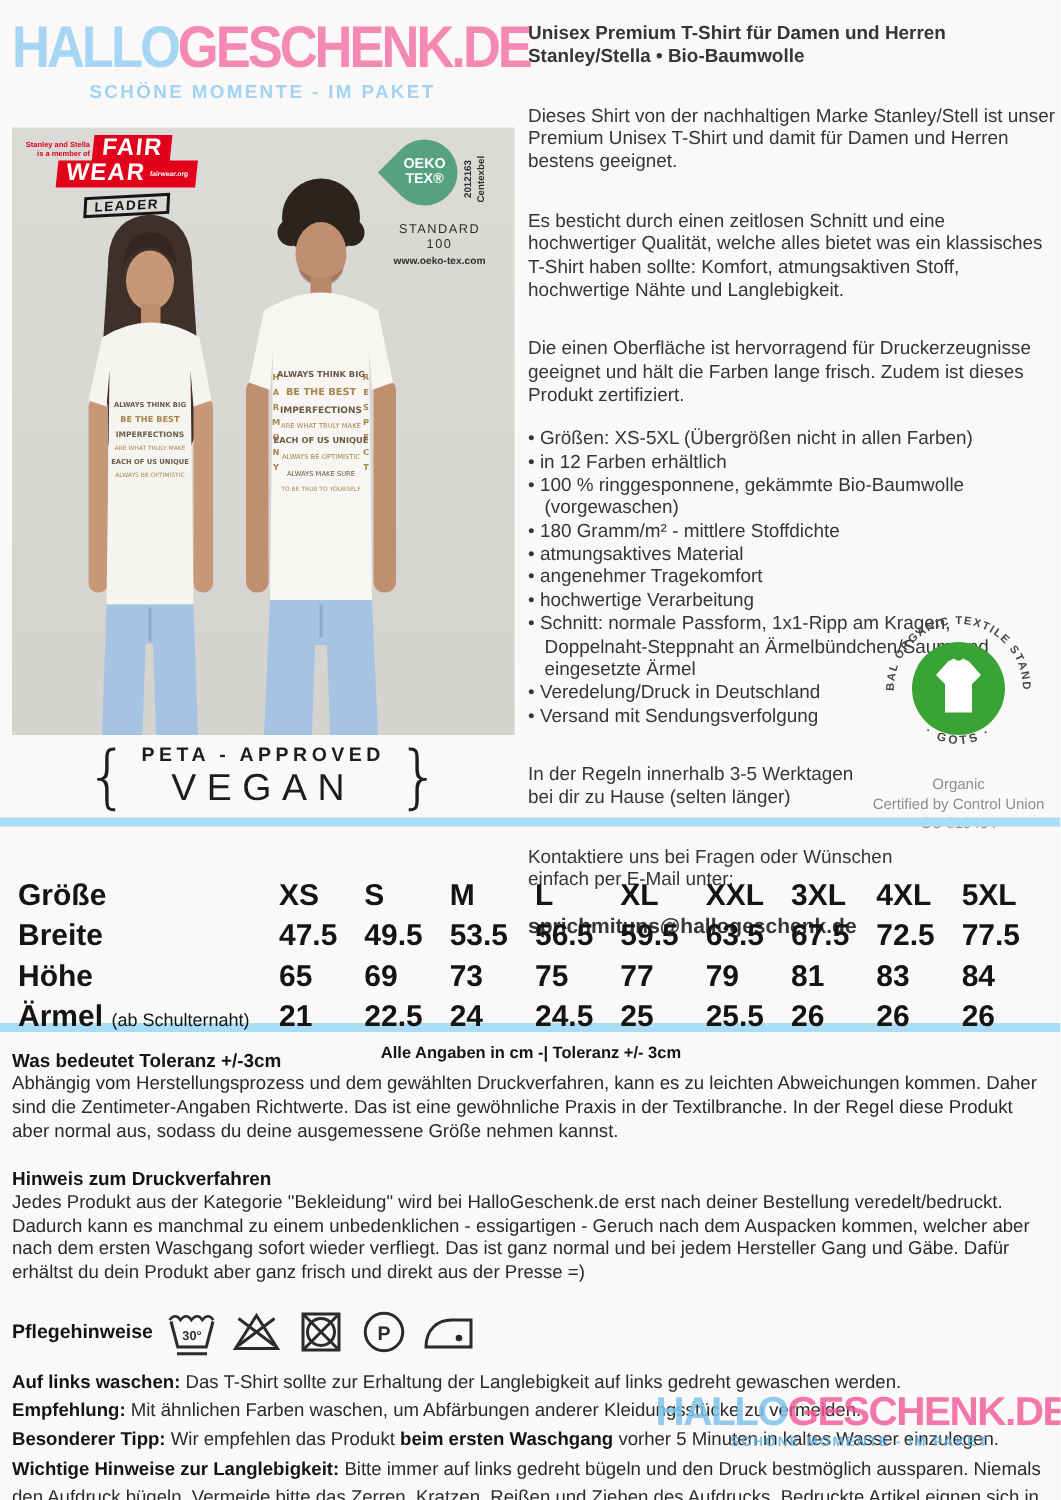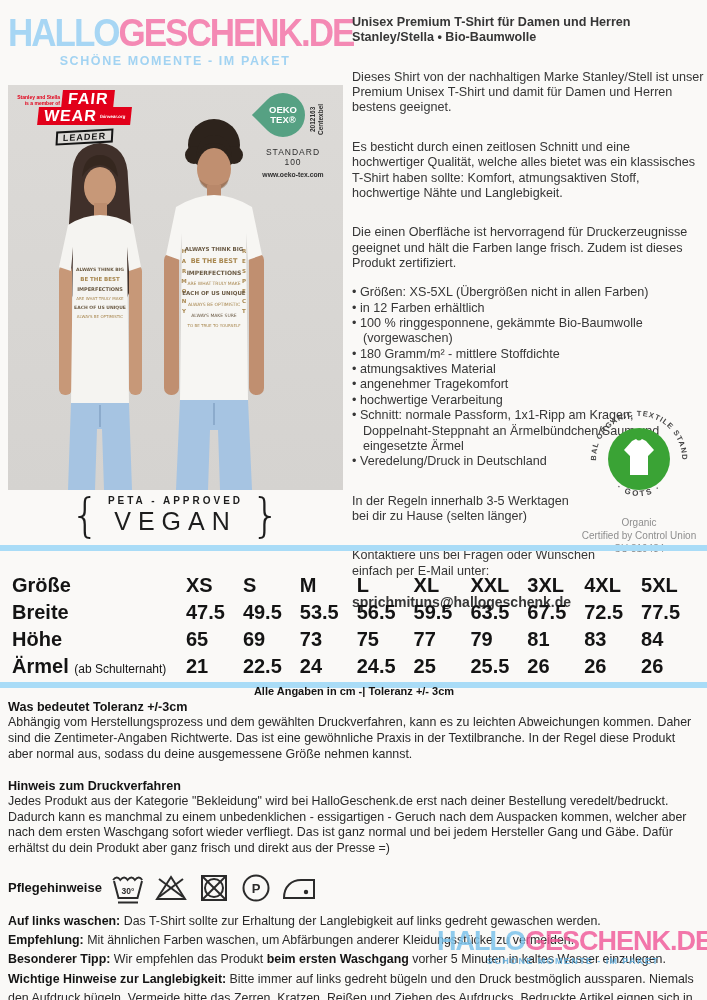--- a/index.html
+++ b/index.html
@@ -32,21 +32,21 @@
   .ot-leaf { width:44px; height:44px; background:#56a183; border-radius:50% 50% 50% 0; transform:rotate(45deg); display:flex; align-items:center; justify-content:center; }
   .ot-leaf-txt { transform:rotate(-45deg); color:#fff; font-weight:800; font-size:9.5px; line-height:1.05; }
   .ot-cert { writing-mode:vertical-rl; transform:rotate(180deg); font-size:6.5px; font-weight:bold; color:#2e2e2e; line-height:1.3; height:52px; }
   .ot-standard { margin-top:3px; font-size:8.5px; font-weight:400; line-height:1.15; color:#2e2e2e; letter-spacing:1px; }
   .ot-url { margin-top:3px; font-size:6.8px; font-weight:bold; color:#2e2e2e; }
 
   
   .peta { position:absolute; top:495px; left:8px; width:335px; display:flex; justify-content:center; align-items:center; gap:8px; color:#1d1d1d; }
   .peta-brace { font-size:46px; font-weight:200; line-height:0.9; font-family:"DejaVu Sans",sans-serif; }
   .peta-mid { text-align:center; }
-  .peta-top { font-size:10px; font-weight:bold; letter-spacing:3px;text-align:center; }
+  .peta-top { font-size:13px; font-weight:bold; letter-spacing:3px;text-align:center; }
   .peta-main { font-size:25px; letter-spacing:7px; margin-top:1px; }
 
   
   .desc { position:absolute; top:15px; left:352px; width:352px; font-size:12.6px; line-height:1.22; color:#363636; }
   .desc .title { font-weight:bold; }
   .desc p { margin:0 0 0 0; }
   .desc .gap { margin-top:24px; }
   .desc ul { margin:14px 0 0 0; padding:0; list-style:none; }
   .desc li { padding-left:11px; text-indent:-11px; }
   .desc li::before { content:"• "; }
@@ -54,21 +54,21 @@
   .desc .email { font-weight:bold; font-size:14px; margin-top:15px; }
 
   
   .gots { position:absolute; top:402px; left:575px; width:128px; text-align:center; }
   .gots-caption { font-size:10px; line-height:1.3; color:#8e8e8e; margin-top:0px; }
 
   
   .divider { position:absolute; left:0; width:707px; height:6px; background:#a9dcf7; }
 
   
-  .sizes { position:absolute; top:572px; left:10px; width:688px; }
+  .sizes { position:absolute; top:584px; left:10px; width:688px; }
   .size-grid { display:grid; grid-template-columns:176px repeat(9,1fr); font-weight:bold; color:#141414; }
   .size-grid > div { font-size:20px; line-height:27px; white-space:nowrap; }
   .size-label { padding-left:2px; }
   .size-sub { font-size:12px; font-weight:normal; }
   .size-note { text-align:center; font-size:11px; font-weight:bold; color:#141414; margin-top:2px; }
 
   
   .sections { position:absolute; top:699px; left:8px; width:692px; font-size:12.4px; line-height:1.27; color:#2a2a2a; }
   .sections h3 { margin:0; font-size:12.6px; font-weight:bold; color:#141414; line-height:1.3; }
   .sections p { margin:0; }
@@ -196,20 +196,21 @@
     <ul>
       <li>Größen: XS-5XL (Übergrößen nicht in allen Farben)</li>
       <li>in 12 Farben erhältlich</li>
       <li>100 % ringgesponnene, gekämmte Bio-Baumwolle (vorgewaschen)</li>
       <li>180 Gramm/m² - mittlere Stoffdichte</li>
       <li>atmungsaktives Material</li>
       <li>angenehmer Tragekomfort</li>
       <li>hochwertige Verarbeitung</li>
       <li>Schnitt: normale Passform, 1x1-Ripp am Kragen, Doppelnaht-Steppnaht an Ärmelbündchen/Saum und eingesetzte Ärmel</li>
       <li>Veredelung/Druck in Deutschland</li>
+      <li>Versand mit Sendungsverfolgung</li>
     </ul>
     <p class="gap narrow">
       <span>In der Regeln innerhalb 3-5 Werktagen</span><br>
       <span>bei dir zu Hause (selten länger)</span>
     </p>
     <p class="gap narrow">
       <span>Kontaktiere uns bei Fragen oder Wünschen</span><br>
       <span>einfach per E-Mail unter:</span>
     </p>
     <div class="email">sprichmituns@hallogeschenk.de</div>

